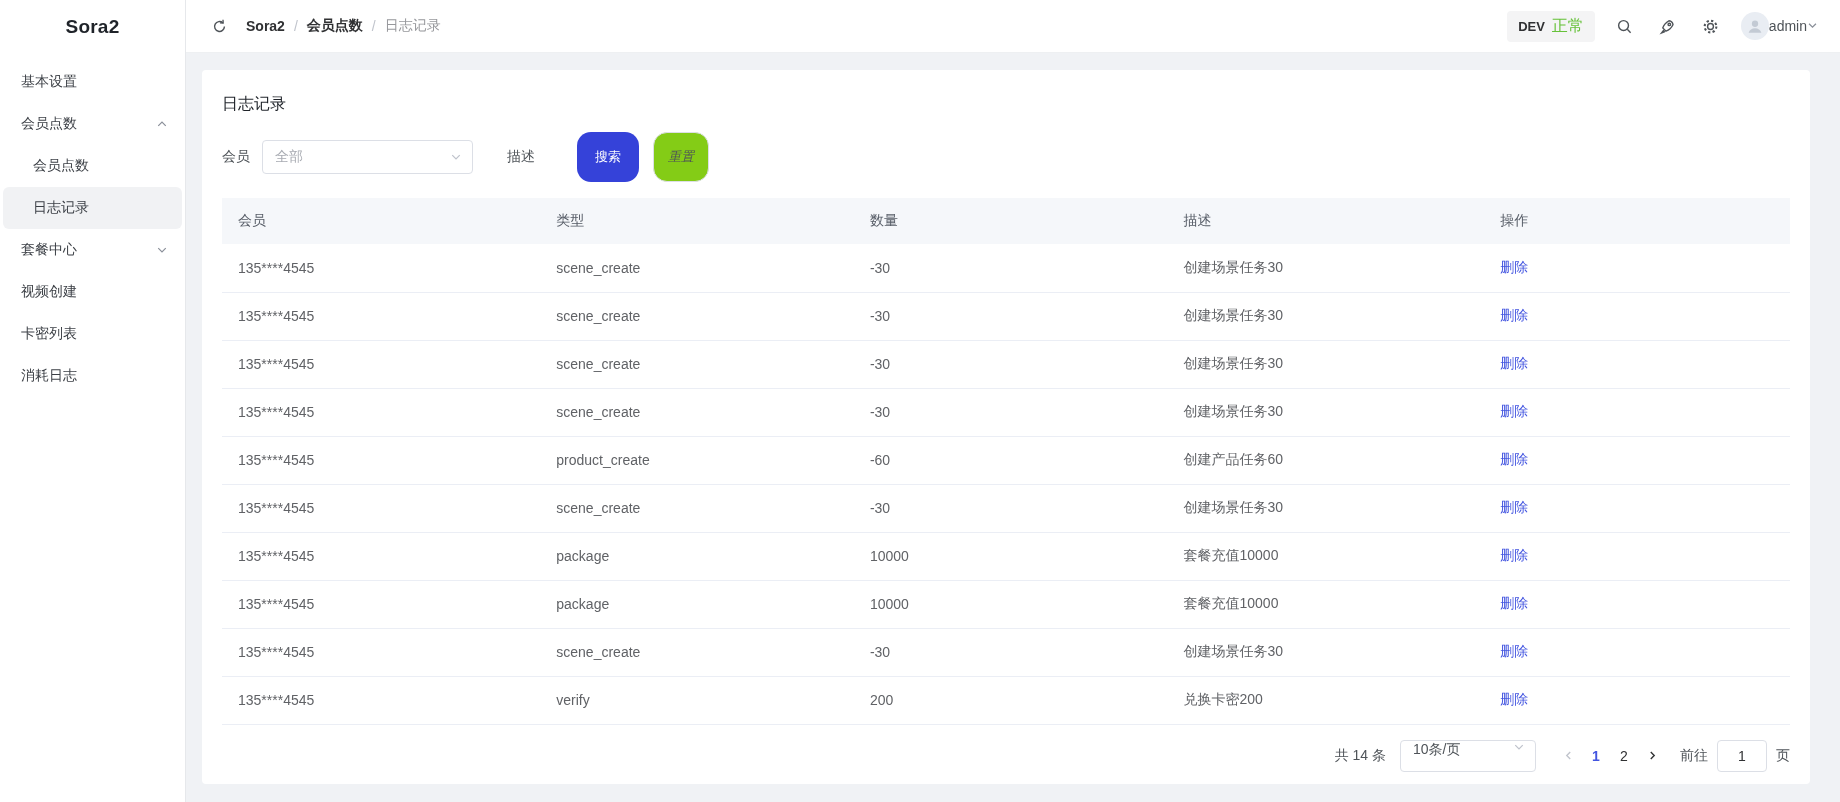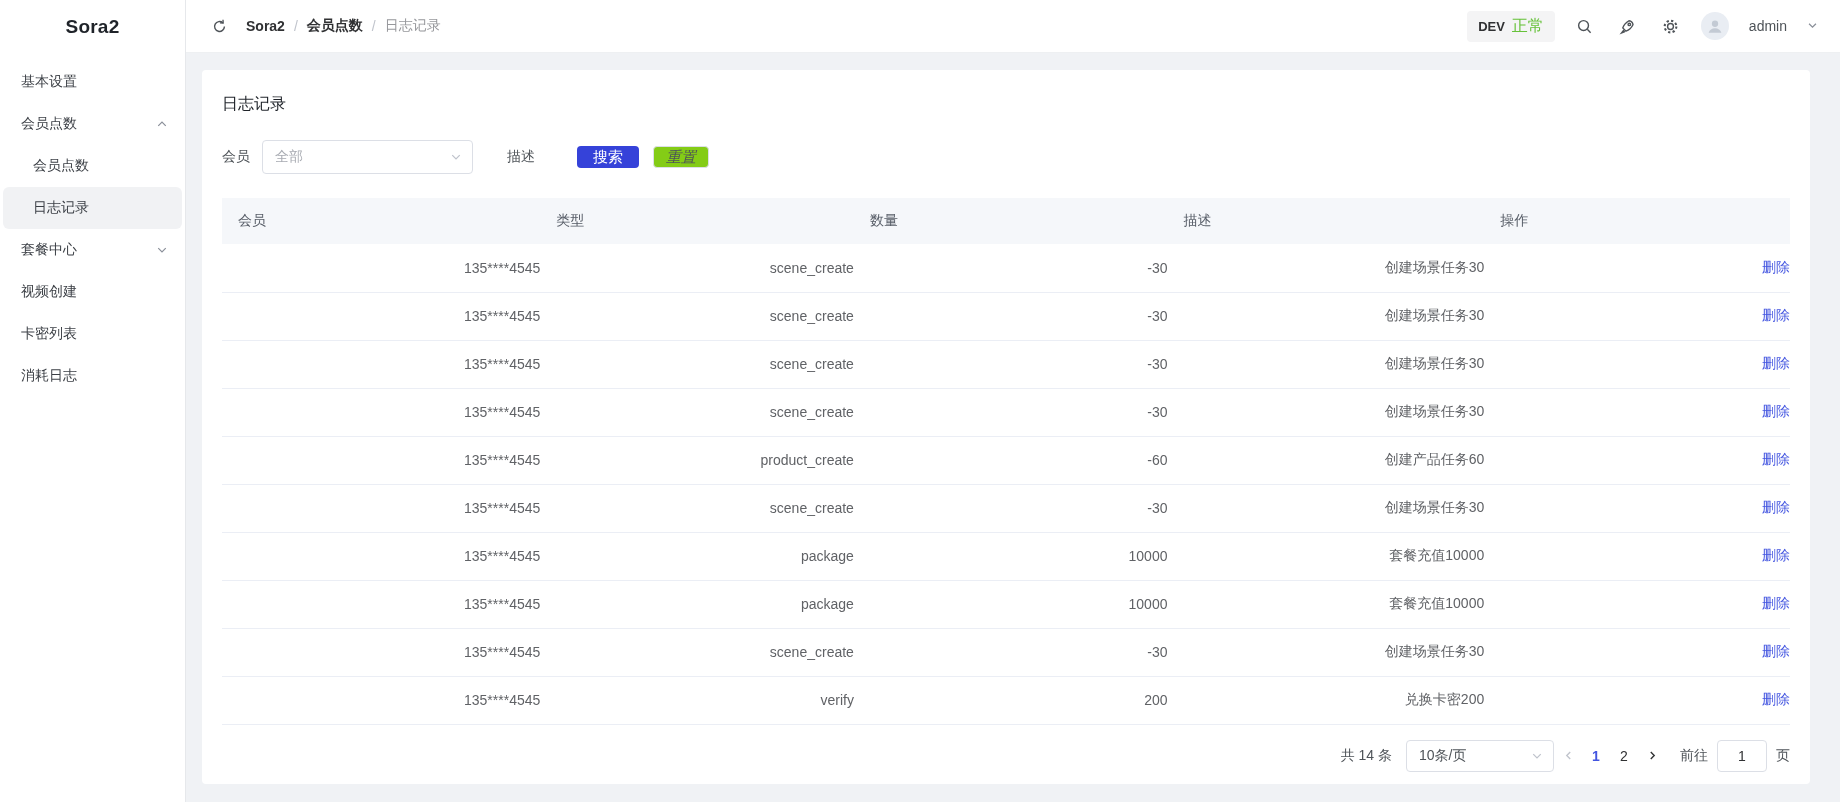--- a/index.html
+++ b/index.html
@@ -28,54 +28,54 @@
   .icon-btn{display:flex;align-items:center;justify-content:center;width:26px;height:26px;cursor:pointer;}
   .icon-btn svg{width:17px;height:17px;stroke:#4e5358;stroke-width:1.5;fill:none;}
   .breadcrumb{display:flex;align-items:center;gap:9px;margin-left:14px;}
   .crumb-strong{font-weight:bold;color:#303133;}
   .crumb-sep{color:#c0c4cc;}
   .crumb-last{color:var(--text-light);}
   .topbar-right{margin-left:auto;display:flex;align-items:center;gap:17px;}
   .env-badge{display:flex;align-items:center;gap:7px;background:#f4f4f5;border-radius:4px;padding:5px 11px;font-size:13px;cursor:default;text-align:center;}
   .env-badge .env-name{color:#303133;font-weight:600;}
   .env-badge .env-status{color:var(--success);font-size:16px;}
-  .user-chip{display:flex;align-items:center;gap:20px;cursor:pointer;}
+  .user-chip{display:flex;align-items:center;gap:0;cursor:pointer;}
   .avatar{width:28px;height:28px;border-radius:50%;background:#e9edf3;display:flex;align-items:center;justify-content:center;overflow:hidden;}
   .avatar svg{width:18px;height:18px;fill:#c3cad4;}
   .user-name{color:#4e5358;}
   .user-chip .chev svg{width:11px;height:11px;stroke:#8a8f99;stroke-width:1.8;fill:none;}
 
   
   .content{position:absolute;left:186px;top:53px;right:0;bottom:0;background:var(--bg);}
   .card{background:var(--card);border-radius:4px;margin:17px 30px 0 16px;height:714px;padding:20px 20px 0 20px;}
   .page-title{font-size:16px;color:#1f2329;font-weight:500;padding-top:4px;}
 
   .filter-bar{display:flex;align-items:center;margin-top:25px;height:34px;}
   .filter-label{color:#4e5358;margin-right:12px;}
   .select-box{width:211px;height:34px;border:1px solid var(--input-border);border-radius:4px;display:flex;align-items:center;padding:0 10px 0 12px;cursor:pointer;background:#fff;}
   .select-box .sel-value{flex:1;color:var(--placeholder);}
   .select-box svg,.psize svg{width:12px;height:12px;stroke:#bfc3cc;stroke-width:1.7;fill:none;}
   .gap-28{width:34px;}
   .text-input{width:189px;height:34px;border:1px solid var(--input-border);border-radius:4px;padding:0 12px;color:#303133;outline:none;font-size:14px;font-family:inherit;background:#fff;}
   .text-input::placeholder{color:var(--placeholder);}
-  .btn{height:22px;border-radius:4px;border:none;font-size:15px;font-family:inherit;cursor:pointer;}
+  .btn{height:50px;border-radius:14px;border:none;font-size:13px;font-family:inherit;cursor:pointer;}
   .btn-primary{background:var(--primary);color:#fff;width:62px;margin-left:30px;}
   .btn-plain{background:#84cc16;border:1px solid var(--input-border);color:#4e5358;width:56px;margin-left:14px;font-style:italic;}
 
   
   table.log-table{width:100%;border-collapse:collapse;margin-top:24px;table-layout:fixed;}
   .log-table th{background:var(--header-bg);height:46px;text-align:left;padding-left:16px;color:#565c66;font-weight:500;font-size:14px;}
-  .log-table td{height:48px;border-bottom:1px solid var(--row-border);padding-left:16px;color:var(--text);text-align:right;}
+  .log-table td{height:48px;border-bottom:1px solid var(--row-border);padding-left:16px;color:var(--text);}
   .log-table col.c1{width:20.3%;}.log-table col.c2{width:20%;}.log-table col.c3{width:20%;}.log-table col.c4{width:20.2%;}.log-table col.c5{width:19.5%;}
   a.del-link{color:var(--link);text-decoration:none;cursor:pointer;}
 
   
   .pagination{display:flex;align-items:center;justify-content:flex-end;margin-top:15px;gap:0;color:#4e5358;}
   .pg-total{margin-right:14px;}
-  .psize{width:148px;height:32px;border:1px solid var(--input-border);border-radius:4px;display:flex;align-items:center;padding:0 10px 0 12px;cursor:pointer;background:#fff;}
+  .psize{width:136px;height:32px;border:1px solid var(--input-border);border-radius:4px;display:flex;align-items:flex-start;padding:0 10px 0 12px;cursor:pointer;margin-right:18px;background:#fff;}
   .psize .psize-value{flex:1;color:#4e5358;}
   .pg-arrow{width:28px;height:32px;display:flex;align-items:center;justify-content:center;cursor:pointer;}
   .pg-arrow svg{width:11px;height:11px;stroke-width:2;fill:none;}
   .pg-arrow.disabled svg{stroke:var(--disabled);}
   .pg-arrow.enabled svg{stroke:#303133;}
   .pg-num{width:28px;height:32px;display:flex;align-items:center;justify-content:center;cursor:pointer;color:#303133;font-weight:500;}
   .pg-num.active{color:var(--link);font-weight:bold;}
   .pg-goto{margin-left:14px;display:flex;align-items:center;gap:9px;}
   .goto-input{width:50px;height:32px;border:1px solid var(--input-border);border-radius:4px;text-align:center;font-size:14px;font-family:inherit;color:#303133;outline:none;}
 </style>

